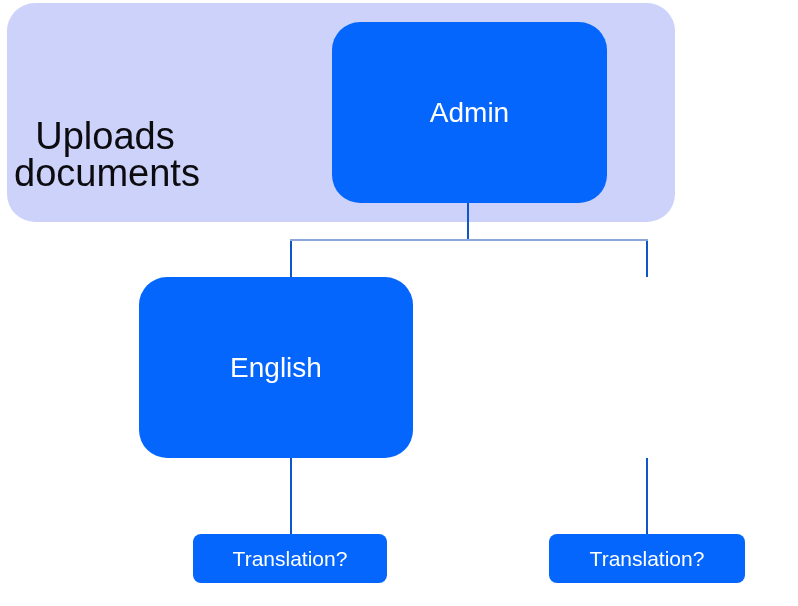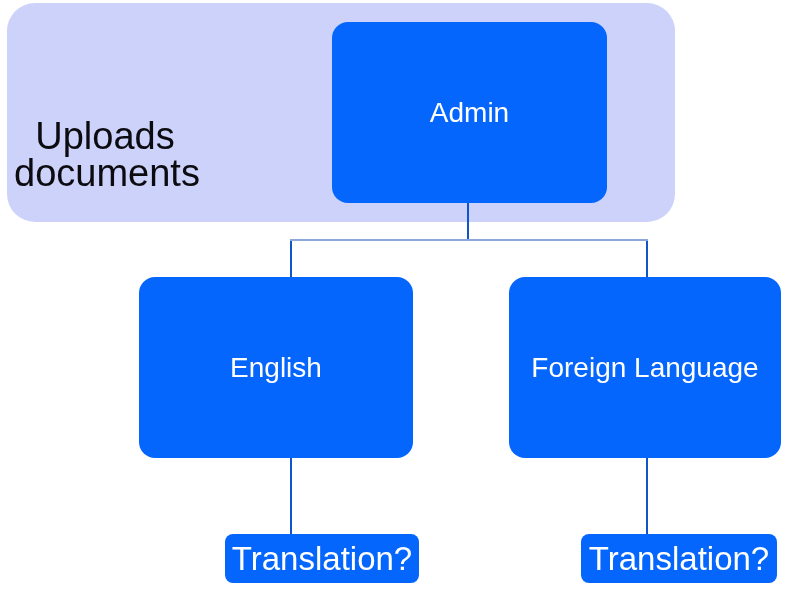--- a/index.html
+++ b/index.html
@@ -33,28 +33,27 @@
     position: absolute;
     background: var(--node-fill, #0566FD);
     color: var(--node-text, #FFFFFF);
     display: flex;
     align-items: center;
     justify-content: center;
     text-align: center;
   }
   .node-big {
     width: 274px; height: 181px;
-    border-radius: 16px;
+    border-radius: 28px;
     font-size: 28px;
   }
   .node-small {
     height: 49px;
     border-radius: 8px;
-    font-size: 33px;
-    margin-left: 32px;
+    font-size: 21px;
   }
   #node-admin   { left: 332px; top: 22px;  width: 275px; }
   #node-english { left: 139px; top: 277px; }
   #node-foreign { left: 509px; top: 277px; width: 272px; }
   #node-translation-left  { left: 193px; top: 534px; width: 194px; }
   #node-translation-right { left: 549px; top: 534px; width: 196px; }
   .connector { position: absolute; }
   .connector.v { width: 2px;  background: var(--connector-strong, #1156C8); }
   .connector.h { height: 2px; background: var(--connector-soft, #8CA7DB); }
   #conn-admin-down   { left: 467px; top: 203px; height: 37px; }
@@ -81,23 +80,20 @@
   <div class="connector v" id="conn-foreign-down"></div>
 
   <div class="node node-big" id="node-admin">
     <span>Admin</span>
   </div>
 
   <div class="node node-big" id="node-english">
     <span>English</span>
   </div>
 
-  <div class="node node-big" id="node-foreign">
-    <span>Foreign Language</span>
-  </div>
 
   <div class="node node-small" id="node-translation-left">
     <span>Translation?</span>
   </div>
 
   <div class="node node-small" id="node-translation-right">
     <span>Translation?</span>
   </div>
 
 </div>

